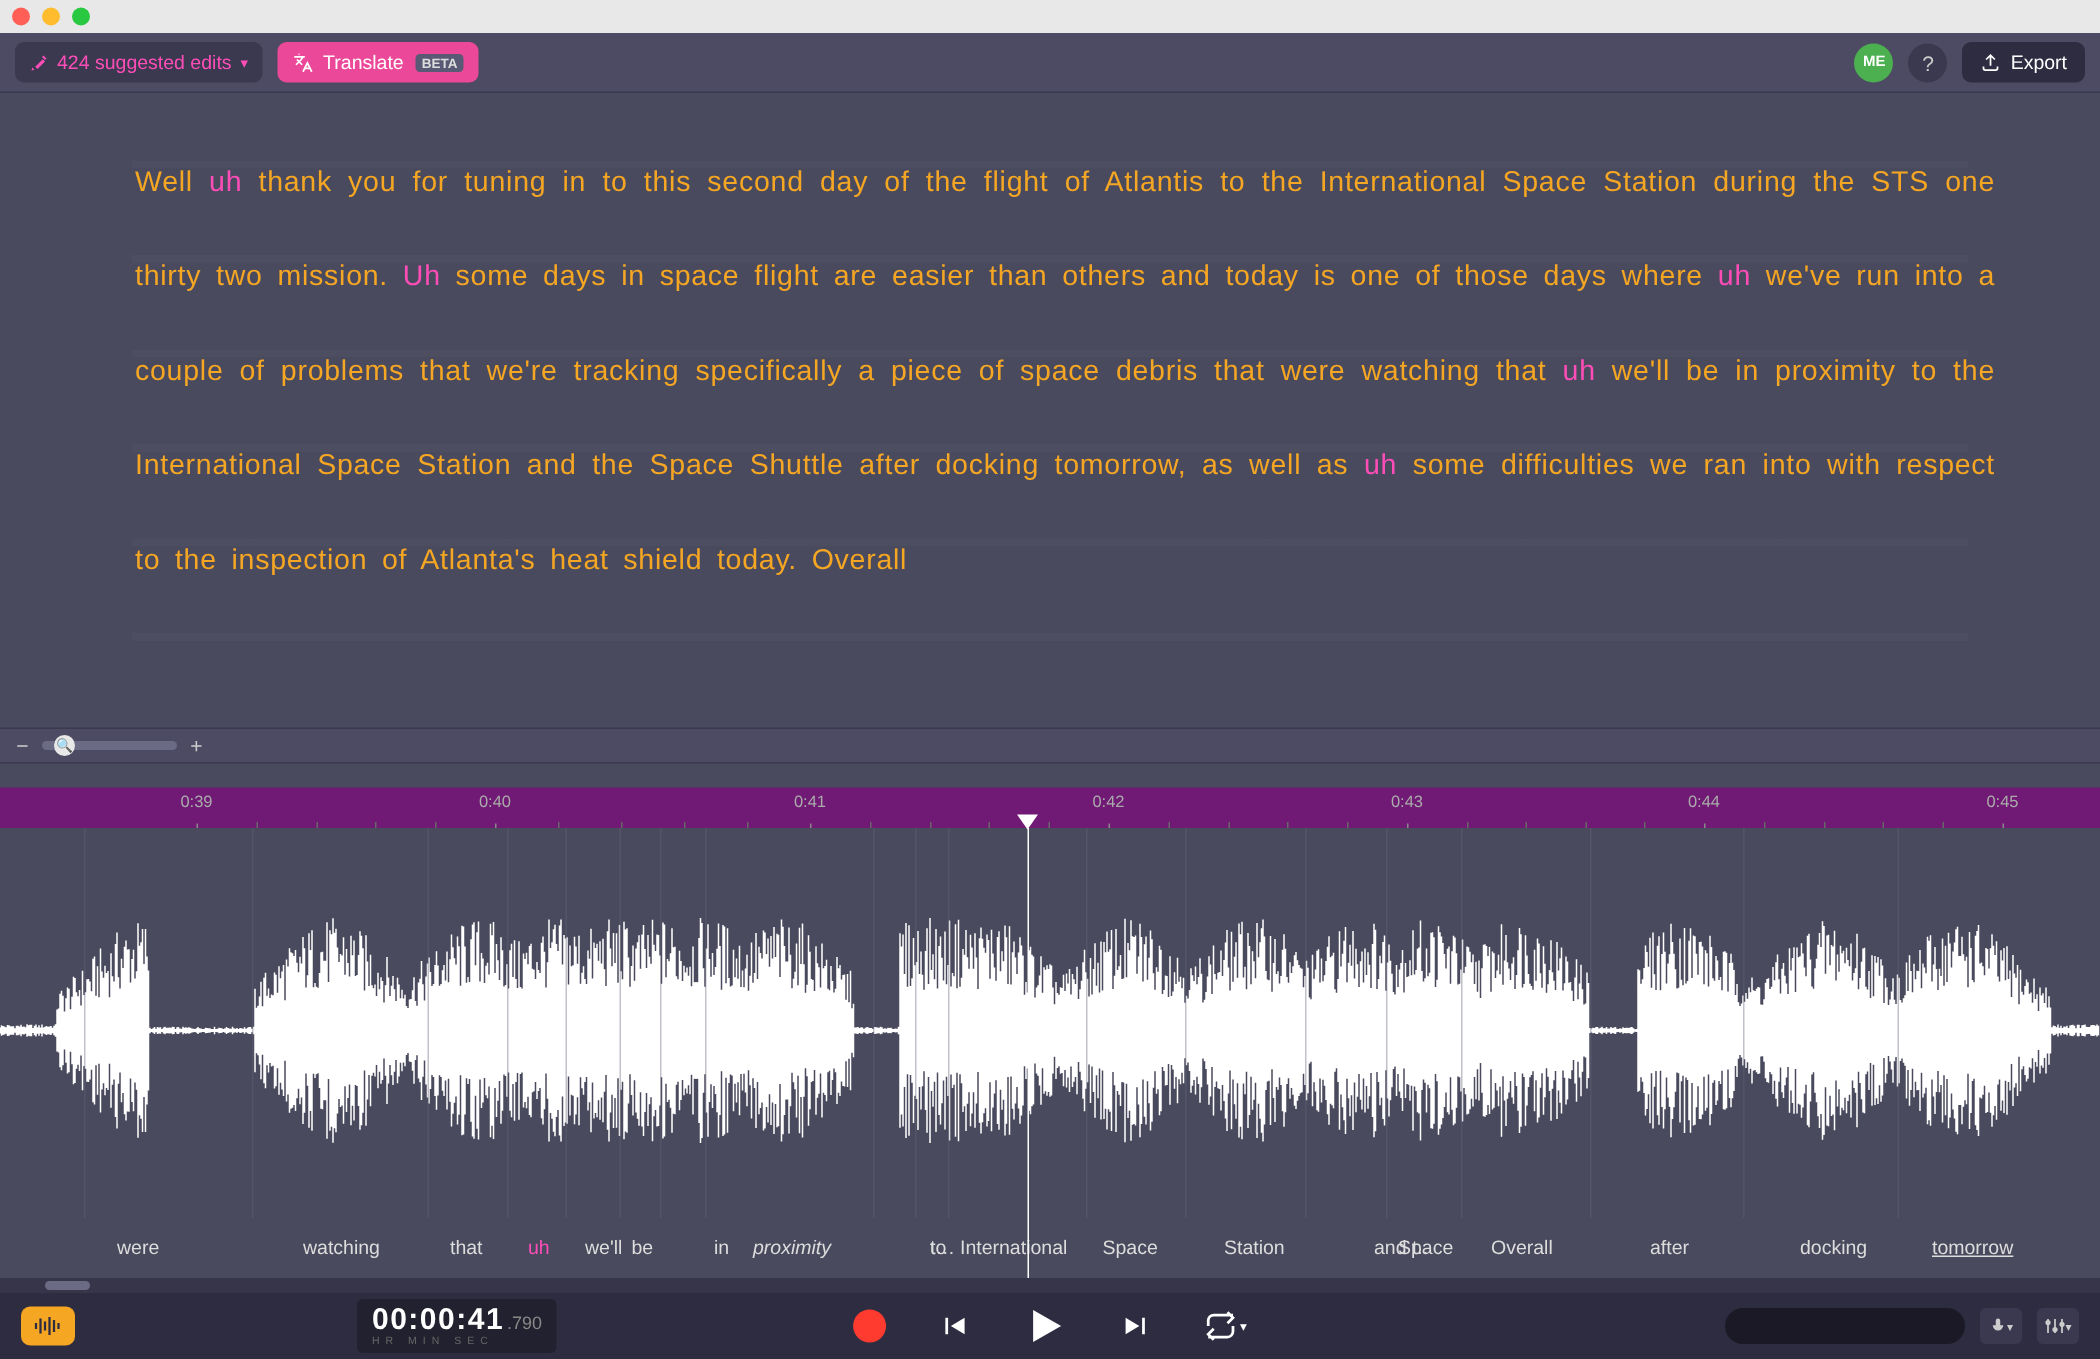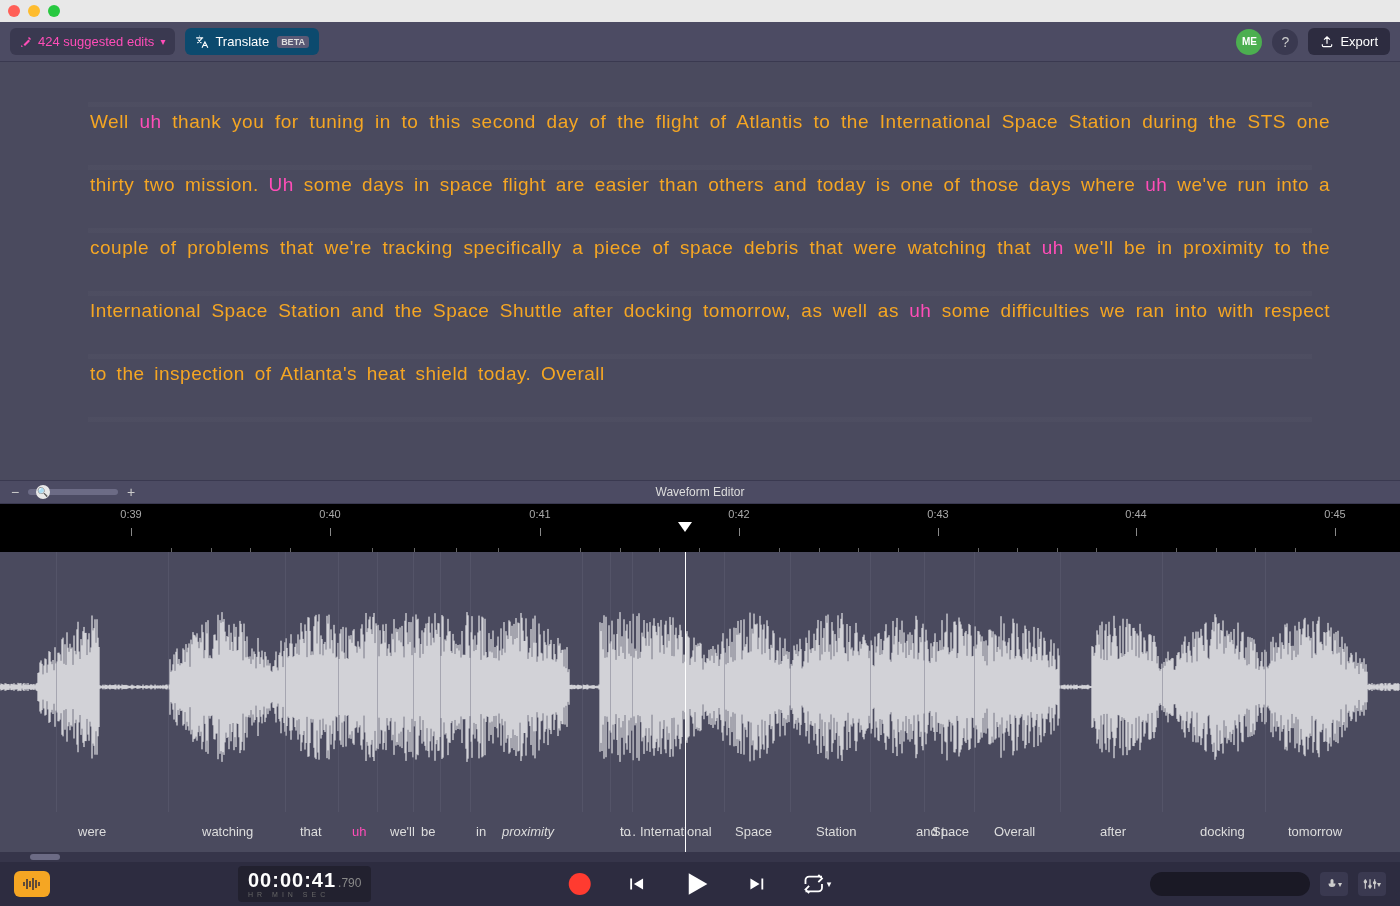--- a/index.html
+++ b/index.html
@@ -11,21 +11,21 @@
 .traffic-light { width: 12px; height: 12px; border-radius: 50%; }
 .tl-red { background: #ff5f57; }
 .tl-yellow { background: #febc2e; }
 .tl-green { background: #28c840; }
 .titlebar-title { position: absolute; left: 0; right: 0; text-align: center; color: #333; font-size: 12px; font-weight: 500; }
 
 
 .toolbar { height: 40px; background: #4c4b63; display: flex; align-items: center; padding: 0 10px; gap: 10px; border-bottom: 1px solid #3a3950; }
 .btn { display: inline-flex; align-items: center; gap: 6px; padding: 6px 10px; border-radius: 6px; font-size: 13px; cursor: pointer; border: none; }
 .btn-suggested { background: #3a3950; color: #ff4db8; font-weight: 500; }
-.btn-translate { background: #0c4a6e; color: #fff; }
+.btn-translate { background: #ec4899; color: #fff; }
 .badge-beta { background: #5a5975; color: #ddd; font-size: 9px; padding: 1px 4px; border-radius: 3px; margin-left: 2px; font-weight: 600; }
 .toolbar-right { margin-left: auto; display: flex; align-items: center; gap: 10px; }
 .avatar { width: 26px; height: 26px; border-radius: 50%; background: #4caf50; color: #fff; display: flex; align-items: center; justify-content: center; font-size: 10px; font-weight: 700; }
 .help-btn { width: 26px; height: 26px; border-radius: 50%; background: #3a3950; color: #ccc; display: flex; align-items: center; justify-content: center; font-size: 14px; cursor: pointer; }
 .btn-export { background: #2d2c40; color: #fff; padding: 6px 12px; }
 
 
 .transcript { flex: 1; overflow: hidden; padding: 20px 70px 0 90px; background: #4a4a5e; position: relative; }
 .transcript-bg { position: absolute; inset: 0; left: 88px; right: 88px; background: repeating-linear-gradient(0deg, transparent 0, transparent 58px, rgba(255,255,255,0.02) 58px, rgba(255,255,255,0.02) 63px); }
 .transcript p { font-size: 19px; line-height: 63px; color: #f5a623; letter-spacing: 0.5px; word-spacing: 4px; position: relative; text-align: justify; }
@@ -33,21 +33,21 @@
 
 
 .wf-header { height: 24px; background: #4c4b63; display: flex; align-items: center; padding: 0 8px; font-size: 12px; color: #ccc; border-top: 1px solid #3a3950; border-bottom: 1px solid #3a3950; }
 .zoom-ctrl { display: flex; align-items: center; gap: 6px; }
 .zoom-btn { width: 14px; text-align: center; cursor: pointer; color: #ccc; font-size: 14px; }
 .zoom-slider { width: 90px; height: 6px; background: #6c6b85; border-radius: 3px; position: relative; }
 .zoom-handle { position: absolute; left: 8px; top: -4px; width: 14px; height: 14px; border-radius: 50%; background: #e8e8e8; display:flex; align-items:center; justify-content:center; font-size:9px; color:#333; }
 .wf-title { position: absolute; left: 0; right: 0; text-align: center; font-size: 12px; color: #ddd; }
 
 
-.ruler { height: 48px; background: #000000; position: relative; font-size: 11px; color: #aaa; }
+.ruler { height: 27px; background: #701a75; position: relative; font-size: 11px; color: #aaa; margin-top: 16px; }
 .ruler-tick { position: absolute; top: 0; }
 .ruler-tick .label { position: absolute; top: 4px; left: 0; transform: translateX(-50%); font-size: 11px; white-space: nowrap; }
 .ruler-tick .line { position: absolute; top: 24px; left: 0; width: 1px; height: 8px; background: #888; }
 .ruler-minor { position: absolute; bottom: 0; width: 1px; height: 4px; background: #666; }
 .playhead-marker { position: absolute; top: 18px; left: 685px; transform: translateX(-50%); width: 0; height: 0; border-left: 7px solid transparent; border-right: 7px solid transparent; border-top: 10px solid #fff; z-index: 5; }
 
 
 .wf-area { height: 300px; background: #4a4a5e; position: relative; overflow: hidden; }
 .wf-svg { width: 100%; height: 270px; display: block; }
 .playhead-line { position: absolute; top: 0; bottom: 0; left: 685px; width: 1px; background: #fff; z-index: 3; }
@@ -121,21 +121,20 @@
 </div>
 
 <div class="wf-header" style="position:relative">
   <div class="zoom-ctrl">
     <span class="zoom-btn">−</span>
     <div class="zoom-slider">
       <div class="zoom-handle">🔍</div>
     </div>
     <span class="zoom-btn">+</span>
   </div>
-  <div class="wf-title">Waveform Editor</div>
 </div>
 
 <div class="ruler" id="ruler">
   <div class="playhead-marker"></div>
 <div class="ruler-tick" style="left: 131px;">
       <div class="label">0:39</div>
       <div class="line"></div>
     </div>
     <div class="ruler-minor" style="left: 170.8px;"></div>
     <div class="ruler-minor" style="left: 210.6px;"></div>
@@ -227,21 +226,21 @@
       <span class="w" style="left: 620px;">to</span>
       <span class="w" style="left: 620px;">t…</span>
       <span class="w" style="left: 640px;">International</span>
       <span class="w" style="left: 735px;">Space</span>
       <span class="w" style="left: 816px;">Station</span>
       <span class="w" style="left: 916px;">and t..</span>
       <span class="w" style="left: 932px;">Space</span>
       <span class="w" style="left: 994px;">Overall</span>
       <span class="w" style="left: 1100px;">after</span>
       <span class="w" style="left: 1200px;">docking</span>
-      <span class="w" style="left: 1288px;">tomorrow</span>
+      <span class="w" style="left: 1288px; text-decoration: underline;">tomorrow</span>
     </div>
 </div>
 
 <div class="scroll-strip">
   <div class="scroll-thumb"></div>
 </div>
 
 <div class="transport" style="position:relative">
   <div class="wave-toggle">
     <svg width="20" height="14" viewBox="0 0 20 14">

